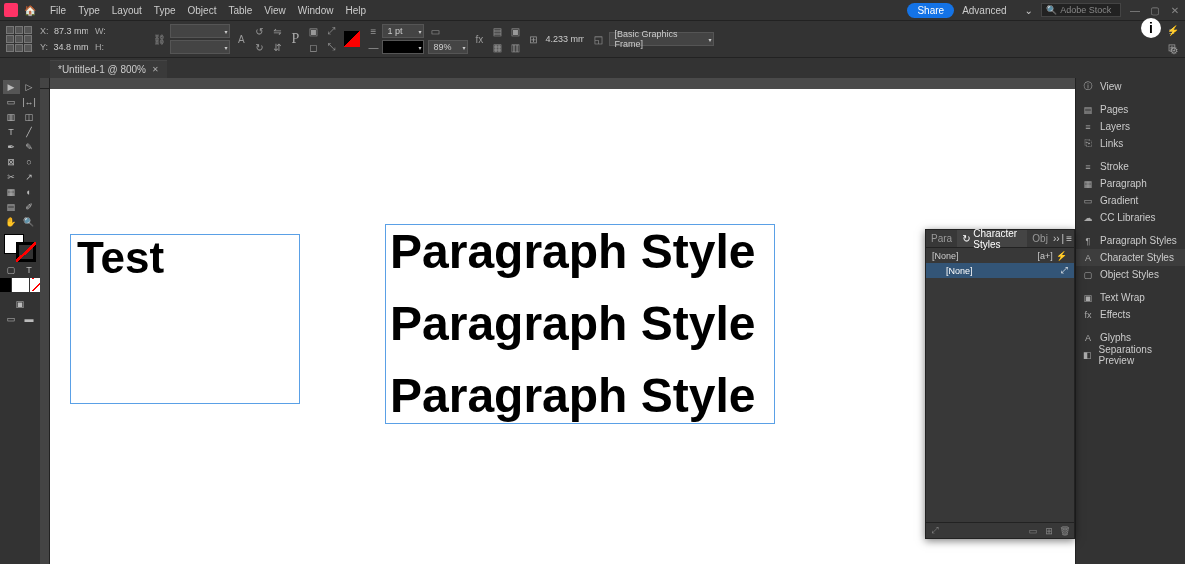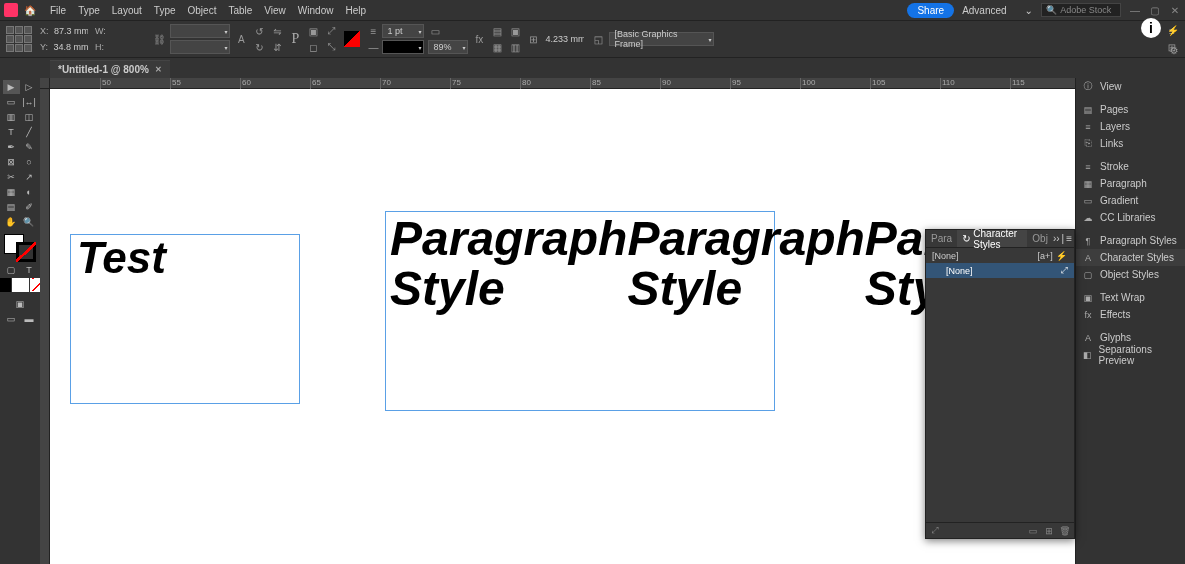--- a/index.html
+++ b/index.html
@@ -16,41 +16,41 @@
 .ctrlbar { height:38px; background:#333; border-top:1px solid #222; border-bottom:1px solid #222; display:flex; align-items:center; padding:0 6px; gap:4px; font-size:9px; position:relative;}
 .ref-grid { width:26px; height:26px; display:grid; grid-template-columns:repeat(3,8px); grid-template-rows:repeat(3,8px); gap:1px; margin-right:4px; }
 .ref-grid div { background:#555; border:1px solid #777; }
 .ctrl-field { background:#333; border:1px solid transparent; width:40px; height:14px; font-size:9px; color:#ccc; padding:0 2px;}
 .ctrl-label { font-size:9px; color:#aaa; }
 .ctrl-stack { display:flex; flex-direction:column; gap:2px; }
 .ctrl-icon { width:14px; height:14px; display:flex; align-items:center; justify-content:center; color:#999; cursor:pointer; font-size:10px;}
 .stroke-sw { width:16px; height:16px; background:linear-gradient(135deg,#000 0 50%,#f00 50% 100%); margin:0 2px;}
 .dd-box { background:#444; border:1px solid #555; height:14px; font-size:9px; color:#ccc; padding:0 14px 0 4px; display:flex; align-items:center; position:relative;}
 .dd-box::after { content:"▾"; position:absolute; right:2px; font-size:6px;}
-.tabbar { height:20px; background:#333; display:flex; align-items:flex-end; padding-left:50px;font-weight:bold;}
+.tabbar { height:20px; background:#333; display:flex; align-items:flex-end; padding-left:50px;}
 .doc-tab { background:#3a3a3a; padding:3px 8px; font-size:10px; display:flex; align-items:center; gap:6px; border-top:1px solid #444;}
 .doc-tab .close { font-size:8px; color:#aaa; cursor:pointer;}
 .workspace { display:flex; height:507px; }
 .toolbox { width:40px; background:#333; display:flex; flex-direction:column; align-items:center; padding-top:2px; gap:1px;}
 .tool-row { display:flex; gap:1px; }
 .tool { width:17px; height:14px; background:#333; display:flex; align-items:center; justify-content:center; cursor:pointer; color:#bbb; font-size:9px; border:1px solid transparent;}
 .tool.sel { background:#555; }
 .tool-swatch { width:32px; height:28px; position:relative; margin-top:4px;}
 .tool-swatch .fill { position:absolute; top:0; left:0; width:20px; height:20px; background:#fff; border:1px solid #000;}
 .tool-swatch .stroke { position:absolute; bottom:0; right:0; width:20px; height:20px; background:#333; border:3px solid #000; }
 .tool-swatch .stroke::after { content:""; position:absolute; inset:-3px; background:linear-gradient(135deg,transparent 45%,#f00 45% 55%,transparent 55%);}
 .canvas-wrap { flex:1; position:relative; background:#4a4a4a; overflow:hidden;}
 .ruler-h { position:absolute; top:0; left:10px; right:0; height:11px; background:#444; border-bottom:1px solid #222; display:flex;}
 .ruler-h .tick { position:absolute; top:0; font-size:8px; color:#aaa; border-left:1px solid #666; padding-left:1px; height:11px;}
 .ruler-v { position:absolute; top:11px; left:0; width:10px; bottom:0; background:#444; border-right:1px solid #222;}
 .ruler-corner { position:absolute; top:0; left:0; width:10px; height:11px; background:#444; border-right:1px solid #222; border-bottom:1px solid #222;}
 .canvas { position:absolute; top:11px; left:10px; right:0; bottom:0; background:#fff;}
-.textframe { position:absolute; border:1px solid #5aa0e6; font-family:"Times New Roman",serif; font-style:italic; font-weight:600; color:#000; padding:0 6px; line-height:1.05;}
+.textframe { position:absolute; border:1px solid #5aa0e6; font-family:"Times New Roman",serif; font-weight:600; color:#000; padding:0 6px; line-height:1.05;}
 .tf1 { left:20px; top:145px; width:230px; height:170px; font-size:44px;}
-.tf2 { left:335px; top:122px; width:390px; height:200px; font-size:48px; display:flex; flex-direction:row; justify-content:space-between; padding:2px 4px;}
+.tf2 { left:335px; top:135px; width:390px; height:200px; font-size:48px; display:flex; flex-direction:column; justify-content:space-between; padding:2px 4px;}
 .right-rail { width:110px; background:#333; border-left:1px solid #222; display:flex; flex-direction:column;}
 .rail-row { height:17px; display:flex; align-items:center; gap:6px; padding:0 6px; font-size:10px; cursor:pointer;}
 .rail-row.active { background:#3d3d3d;}
 .rail-sep { height:6px;}
 .rail-icon { width:12px; height:12px; display:flex; align-items:center; justify-content:center; font-size:9px; color:#aaa;}
 .float-panel { position:absolute; left:925px; top:229px; width:150px; height:310px; background:#383838; border:1px solid #222; display:flex; flex-direction:column; box-shadow:0 2px 8px rgba(0,0,0,.5);}
 .fp-tabs { display:flex; height:18px; border-bottom:1px solid #222; font-size:10px;}
 .fp-tab { padding:0 5px; display:flex; align-items:center; cursor:pointer; color:#999;}
 .fp-tab.act { background:#444; color:#fff;}
 .fp-tabs .ex { margin-left:auto; display:flex; gap:2px; align-items:center; padding-right:2px;}
@@ -247,36 +247,20 @@
         <div class="tool">▣</div>
       </div>
     <div class="tool-row">
         <div class="tool">▭</div>
         <div class="tool">▬</div>
       </div>
   </div>
 
   <div class="canvas-wrap">
     <div class="ruler-corner"></div>
-    <div class="ruler-h" id="rulerH">
-        <div class="tick" style="left: 50px;">50</div>
-        <div class="tick" style="left: 120px;">55</div>
-        <div class="tick" style="left: 190px;">60</div>
-        <div class="tick" style="left: 260px;">65</div>
-        <div class="tick" style="left: 330px;">70</div>
-        <div class="tick" style="left: 400px;">75</div>
-        <div class="tick" style="left: 470px;">80</div>
-        <div class="tick" style="left: 540px;">85</div>
-        <div class="tick" style="left: 610px;">90</div>
-        <div class="tick" style="left: 680px;">95</div>
-        <div class="tick" style="left: 750px;">100</div>
-        <div class="tick" style="left: 820px;">105</div>
-        <div class="tick" style="left: 890px;">110</div>
-        <div class="tick" style="left: 960px;">115</div>
-      </div>
     <div class="ruler-v"></div>
     <div class="canvas">
       <div class="textframe tf1"><span>Test</span></div>
       <div class="textframe tf2">
         <div>Paragraph Style</div>
         <div>Paragraph Style</div>
         <div>Paragraph Style</div>
       </div>
     </div>
   </div>

